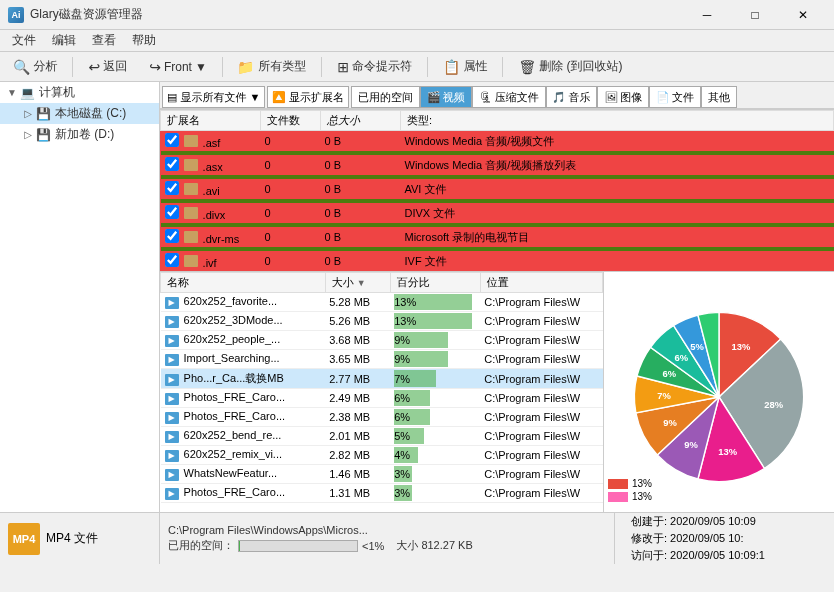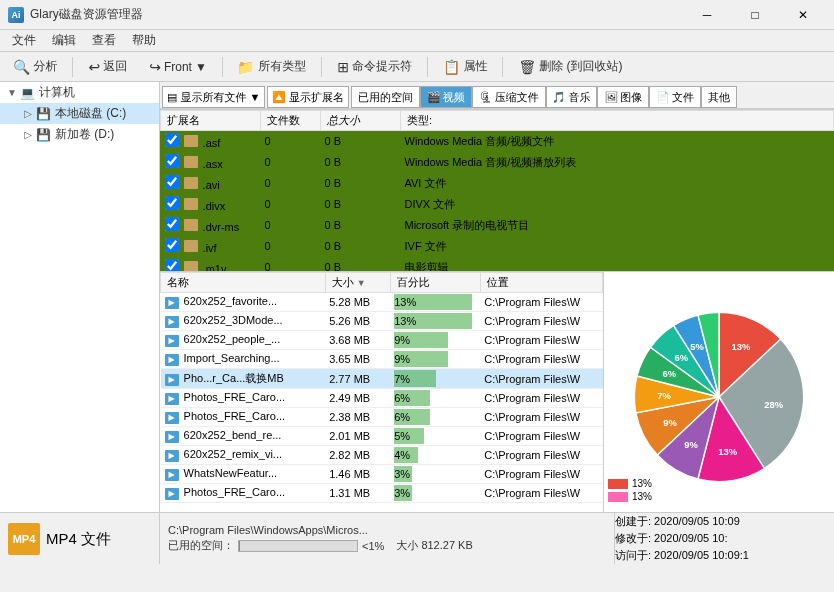--- a/index.html
+++ b/index.html
@@ -36,50 +36,50 @@
     
     .right-panel { flex: 1; display: flex; flex-direction: column; overflow: hidden; }
     
     
     .tab-bar { background: #f0f0f0; height: 28px; display: flex; align-items: flex-end; padding: 0 2px; border-bottom: 2px solid #ccc; }
     .tab-dropdown { display: flex; align-items: center; border: 1px solid #aaa; background: white; height: 22px; padding: 0 4px; cursor: pointer; font-size: 11px; gap: 3px; }
     .tab-item { display: flex; align-items: center; border: 1px solid #aaa; background: white; height: 22px; padding: 0 6px; cursor: pointer; font-size: 11px; gap: 2px; white-space: nowrap; }
     .tab-item.active { background: #4a9fd4; color: white; }
     
     
-    .content-top { background: #4d7c0f; flex: 1; overflow: auto; border-bottom: 1px solid #ccc; }
+    .content-top { background: #ef4444; flex: 1; overflow: auto; border-bottom: 1px solid #ccc; }
     .file-table { width: 100%; border-collapse: collapse; }
     .file-table th { background: #f5f5f5; border: 1px solid #ddd; padding: 2px 6px; font-size: 11px; font-weight: normal; text-align: left; position: sticky; top: 0; z-index: 1; }
-    .file-table td { border-bottom: 1px solid #4d7c0f; padding: 2px 4px; font-size: 11px; vertical-align: middle; }
+    .file-table td { border-bottom: 4px solid #4d7c0f; padding: 2px 4px; font-size: 11px; vertical-align: middle; }
     .checkbox { width: 14px; height: 14px; margin-right: 2px; }
     
     
     .content-bottom-area { display: flex; height: 240px; flex-shrink: 0; }
     .files-list-panel { flex: 1; background: white; overflow: auto; border-right: 1px solid #ccc; }
     .chart-panel { width: 230px; background: white; overflow: hidden; position: relative; }
     
     .files-table { width: 100%; border-collapse: collapse; }
     .files-table th { background: #f5f5f5; border: 1px solid #ddd; padding: 2px 6px; font-size: 11px; font-weight: normal; text-align: left; position: sticky; top: 0; z-index: 1; cursor: pointer; white-space: nowrap; }
     .files-table th .sort-arrow { font-size: 9px; color: #666; }
     .files-table td { border-bottom: 1px solid #eee; padding: 2px 4px; font-size: 11px; white-space: nowrap; }
     .files-table tr.selected td { background: #cde8fb; }
     
     
     .status-bar { height: 52px; background: #f0f0f0; border-top: 1px solid #ccc; display: flex; align-items: stretch; }
     .status-left { width: 160px; border-right: 1px solid #ccc; display: flex; align-items: center; padding: 0 8px; gap: 6px; }
     .status-file-icon { width: 32px; height: 32px; background: #e8a020; border-radius: 2px; display: flex; align-items: center; justify-content: center; color: white; font-size: 11px; font-weight: bold; flex-shrink: 0; }
-    .status-file-info { font-size: 15px; line-height: 1.4; }
+    .status-file-info { font-size: 12px; line-height: 1.4; }
     .status-middle { flex: 1; padding: 4px 8px; display: flex; flex-direction: column; justify-content: center; gap: 2px; }
     .status-path { font-size: 11px; color: #333; white-space: nowrap; overflow: hidden; text-overflow: ellipsis; max-width: 300px; }
     .status-info-row { display: flex; align-items: center; gap: 4px; font-size: 11px; }
     .status-used { color: #333; }
     .progress-bar { width: 120px; height: 12px; background: #ddd; border: 1px solid #aaa; display: inline-flex; }
     .progress-fill { background: #4caf50; height: 100%; }
     .status-percent { font-size: 11px; color: #333; }
-    .status-right { width: 220px; border-left: 1px solid #ccc; padding: 4px 0; display: flex; flex-direction: column; justify-content: center; gap: 2px; font-size: 11px; }
+    .status-right { width: 220px; border-left: 1px solid #ccc; padding: 4px 16px; display: flex; flex-direction: column; justify-content: center; gap: 2px; font-size: 11px; }
     
     
     .pie-chart-container { width: 230px; height: 240px; position: relative; display: flex; align-items: center; justify-content: center; }
     
     
     ::-webkit-scrollbar { width: 14px; height: 14px; }
     ::-webkit-scrollbar-track { background: #f1f1f1; }
     ::-webkit-scrollbar-thumb { background: #c1c1c1; border: 1px solid #a0a0a0; }
   </style>
 </head>

